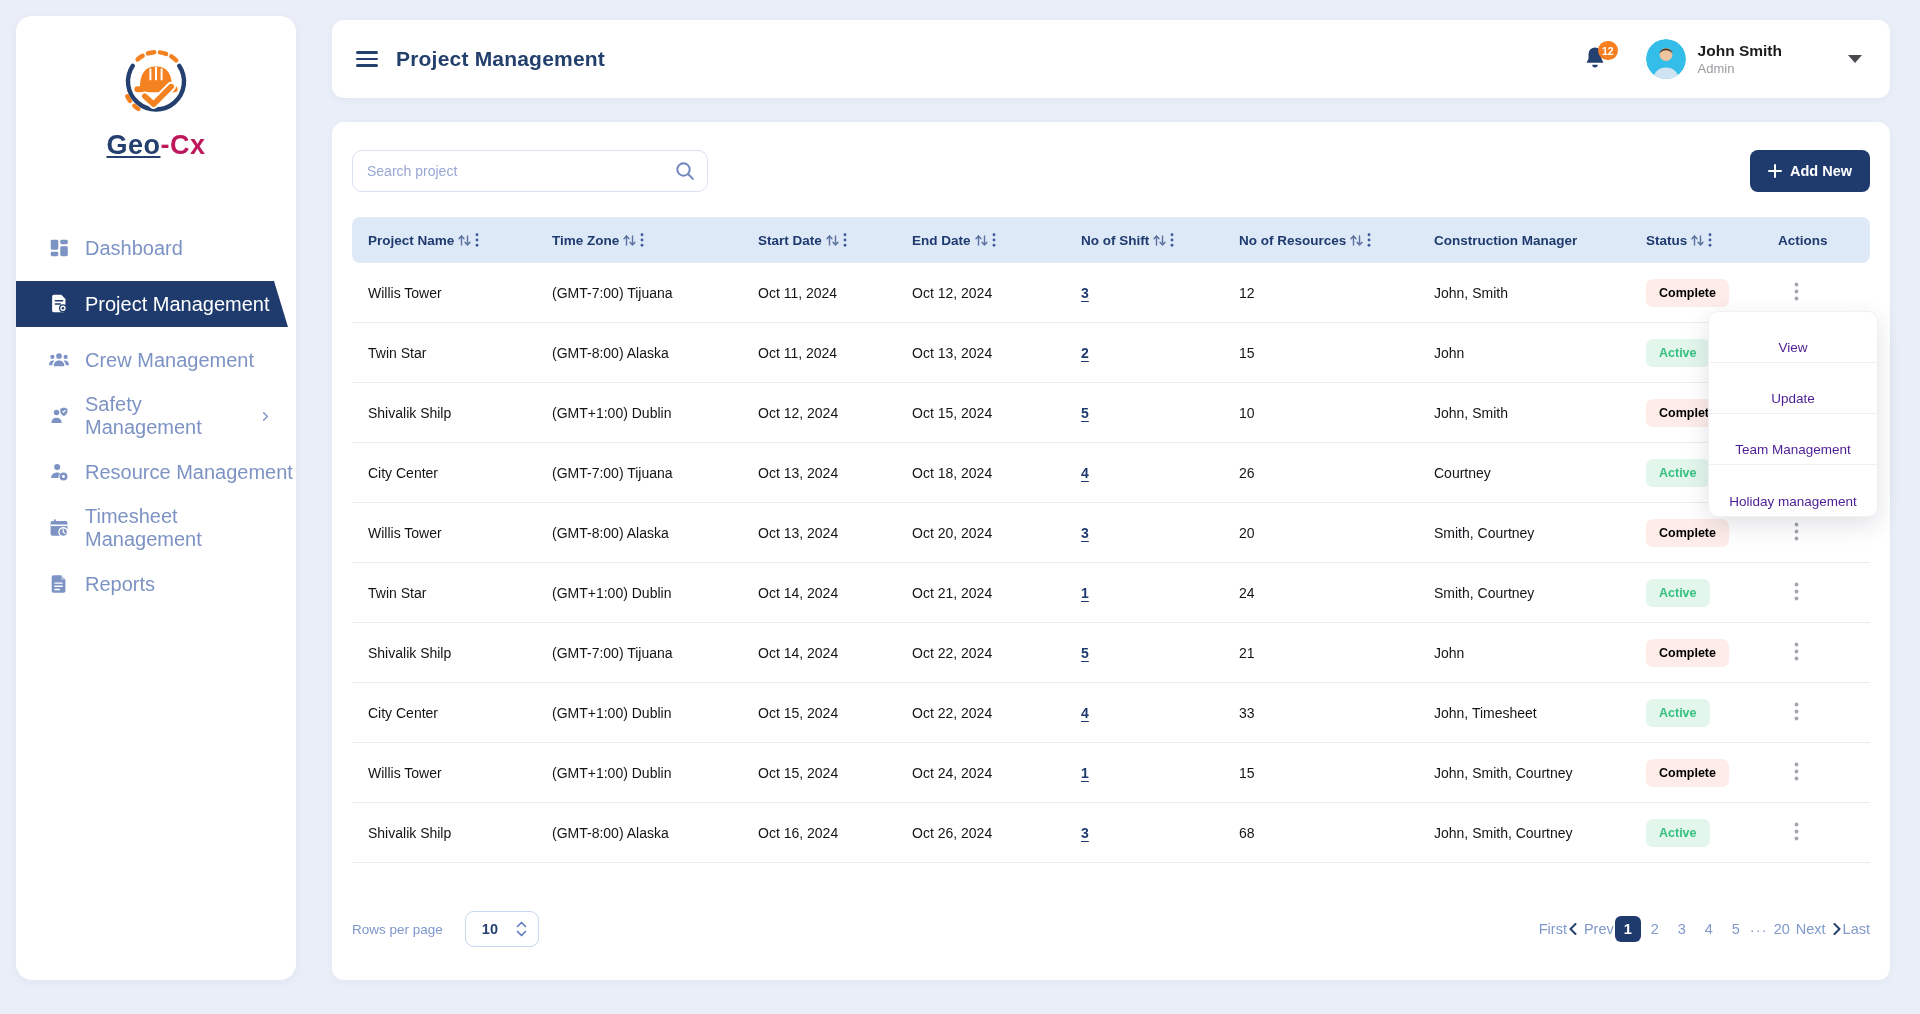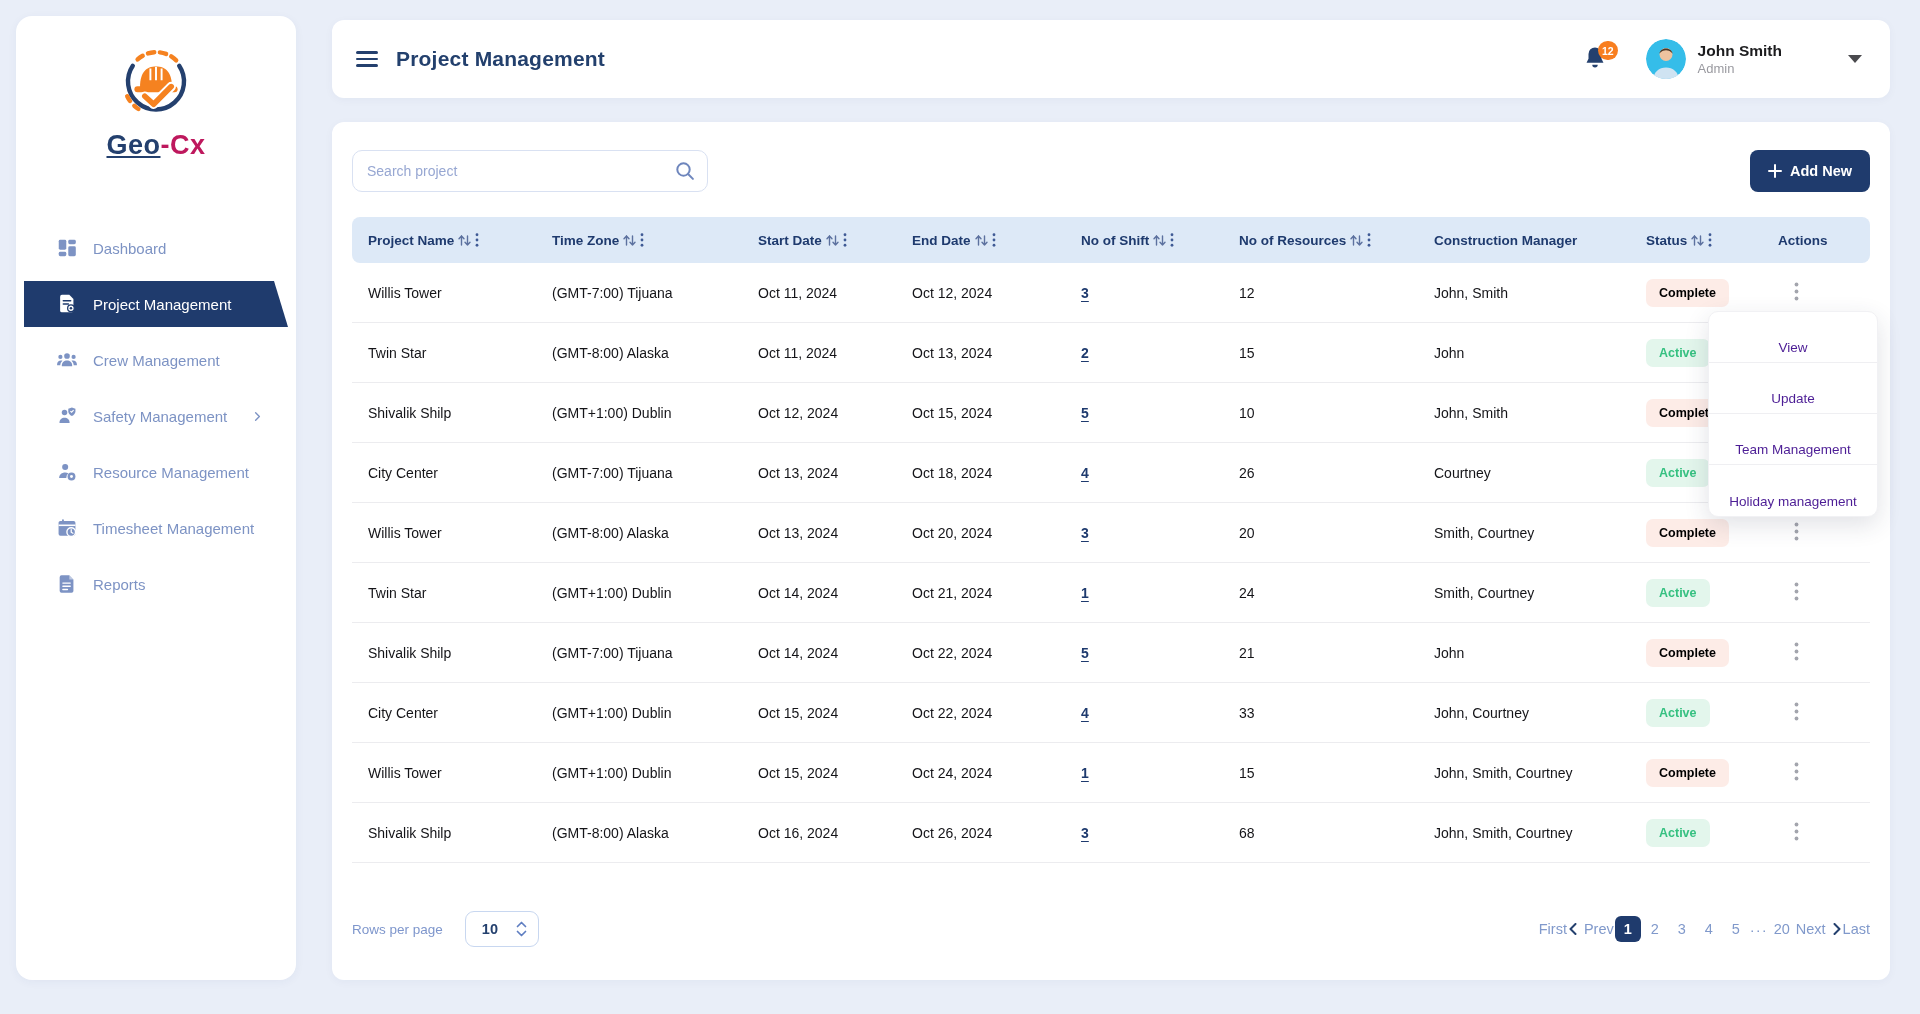--- a/index.html
+++ b/index.html
@@ -13,22 +13,22 @@
     position:absolute; left:16px; top:16px; width:280px; height:964px;
     background:#fff; border-radius:16px; box-shadow:0 2px 10px rgba(30,58,110,.05);
   }
   .logo-block { padding-top:30px; text-align:center; }
   .logo-emblem { width:96px; height:78px; display:inline-block; }
   .logo-text { font-size:27px; font-weight:800; letter-spacing:.5px; margin-top:2px; }
   .logo-text .lt-a { color:#24406e;text-decoration:underline; }
   .logo-text .lt-b { color:#be185d; }
   .nav { margin-top:64px; }
   .nav-item {
-    display:flex; align-items:center; height:46px; margin:10px 8px;
-    padding-left:32px; color:#7d93c4; font-size:15px; font-weight:500; cursor:pointer;
+    display:flex; align-items:center; height:46px; margin:10px 0;
+    padding-left:32px; color:#7d93c4; font-size:20px; font-weight:500; cursor:pointer;
   }
   .nav-item .nav-icon { width:22px; height:22px; margin-right:15px; flex:0 0 22px; }
   .nav-item .nav-icon svg { width:22px; height:22px; display:block; }
   .nav-item.active {
     background:#1f3b6d; color:#fff; margin-right:8px;
     clip-path:polygon(0 0, calc(100% - 14px) 0, 100% 100%, 0 100%);
   }
   .nav-item .chevron-r { margin-left:auto; margin-right:26px; width:9px; height:9px; }
   .nav-item .chevron-r svg { width:9px; height:9px; display:block; }
   
@@ -520,21 +520,21 @@
         </div>
       </div>
 
       <div class="trow">
         <div><span>City Center</span></div>
         <div><span>(GMT+1:00) Dublin</span></div>
         <div><span>Oct 15, 2024</span></div>
         <div><span>Oct 22, 2024</span></div>
         <div><a class="shift-link">4</a></div>
         <div><span>33</span></div>
-        <div><span>John, Courtney</span></div>
+        <div><span>John, Timesheet</span></div>
         <div><span class="badge active">Active</span></div>
         <div class="cell-actions">
           <svg class="row-kebab" viewBox="0 0 5 19" fill="#a3a5ad">
               <circle cx="2.5" cy="2.5" r="1.9"></circle>
               <circle cx="2.5" cy="9.5" r="1.9"></circle>
               <circle cx="2.5" cy="16.5" r="1.9"></circle>
             </svg>
         </div>
       </div>
 

